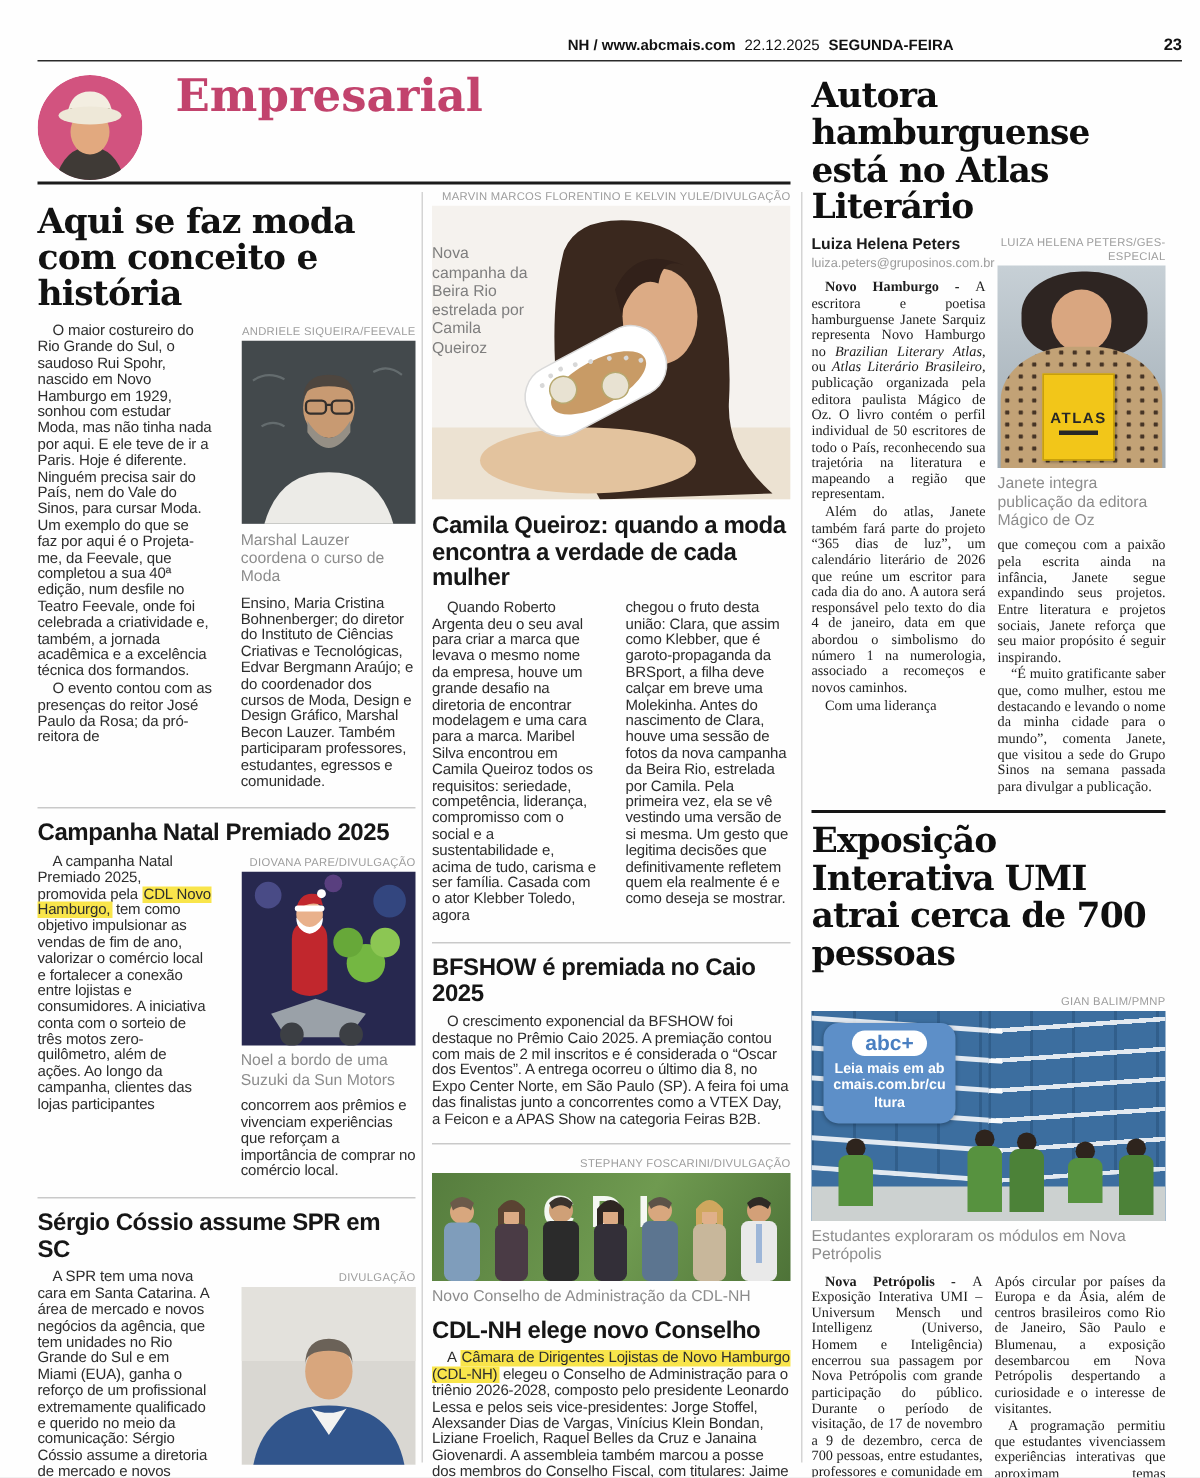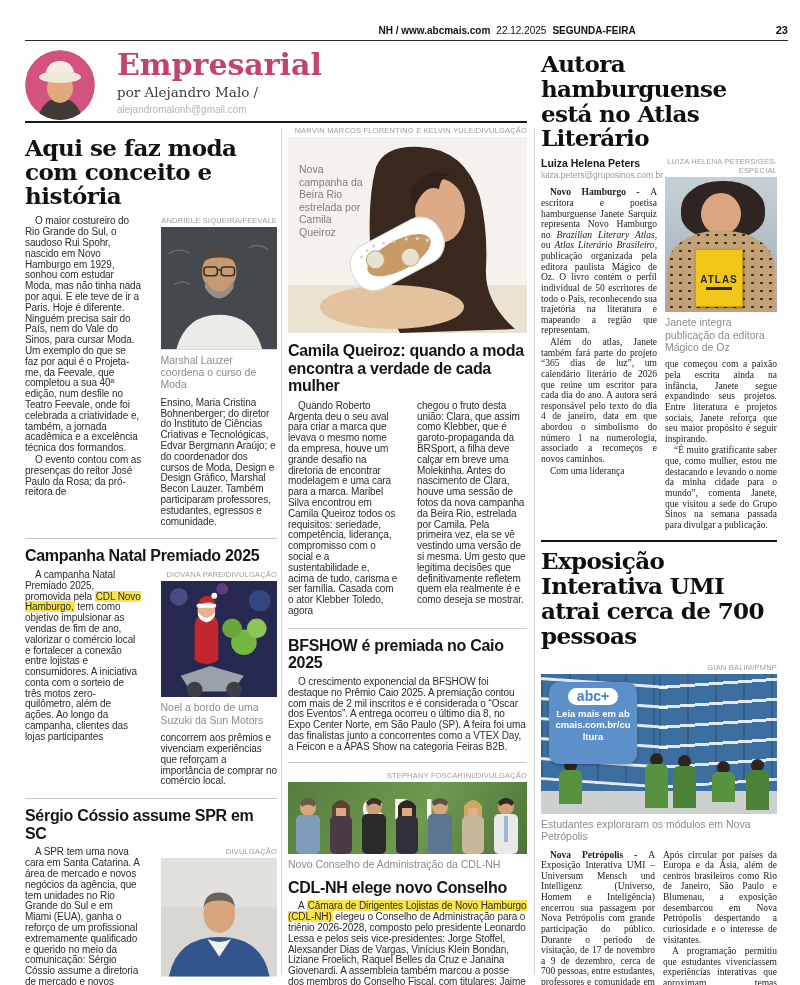--- a/index.html
+++ b/index.html
@@ -81,28 +81,28 @@
       background:linear-gradient(#7fb0d4,#6fa3c9);
       background-image:repeating-linear-gradient(0deg,rgba(255,255,255,.85) 0 3px,transparent 3px 20px),
                        repeating-linear-gradient(90deg,rgba(35,75,115,.45) 0 2px,transparent 2px 28px)}
   .umi .shelfL{left:0;width:54%;transform:skewY(4deg);transform-origin:right}
   .umi .shelfR{right:0;width:50%;transform:skewY(-4deg);transform-origin:left}
   .umi .floor{position:absolute;bottom:0;width:100%;height:16%;background:#ccd1d0}
   .kid{position:absolute}
   .kid .kh{width:13px;height:13px;border-radius:50%;background:#2e241d;margin:0 auto}
   .kid .kb{width:23px;height:34px;border-radius:6px 6px 0 0;background:#57923f;margin-top:-2px}
   .abc-badge{position:absolute;top:8px;left:8px;width:88px;background:#5d8fc8;border-radius:10px;
-             padding:5px 6px 21px;text-align:center;box-shadow:0 1px 3px rgba(0,0,0,.3)}
+             padding:5px 6px 7px;text-align:center;box-shadow:0 1px 3px rgba(0,0,0,.3)}
   .abc-pill{display:inline-block;background:#fff;color:#4a7fc1;font-weight:bold;font-size:14px;
             line-height:1.2;border-radius:10px;padding:0 9px;margin-bottom:3px}
   .abc-text{color:#fff;font-weight:bold;font-size:9.5px;line-height:1.25;word-break:break-all}
 
   
   .camila-wrap{position:relative}
-  .camila-cap{position:absolute;top:26px;left:11px;width:72px;font-size:10.5px;line-height:1.2;color:#7e7e7e}
+  .camila-cap{position:absolute;top:26px;left:0;width:72px;font-size:10.5px;line-height:1.2;color:#7e7e7e}
 </style>
 </head>
 <body>
 
 <div class="page">
 
   <div class="topbar">
     <span class="site">NH / www.abcmais.com</span>
     <span class="date">22.12.2025</span>
     <span class="weekday">SEGUNDA-FEIRA</span>
@@ -123,24 +123,20 @@
           <path d="M12 70 Q18 48 35 48 Q52 48 58 70 Z" fill="#3f3a36"></path>
           <ellipse cx="35" cy="38" rx="13" ry="15" fill="#e2a97f"></ellipse>
           <path d="M20 26 Q22 11 35 11 Q48 11 50 26 Z" fill="#f3eee1"></path>
           <rect x="22" y="22" width="26" height="3" fill="#8a7a5f"></rect>
           <ellipse cx="35" cy="27" rx="21" ry="6" fill="#eee8d8"></ellipse>
         </svg>
       </div>
       <div class="m-divider"></div>
       <div>
         <div class="m-title">Empresarial</div>
-        <div class="m-byline">
-          <span>por Alejandro Malo /</span>
-          <span class="m-email">alejandromalonh@gmail.com</span>
-        </div>
       </div>
     </div>
 
     <div style="margin-top:14px">
       <div class="h-slab">Aqui se faz moda com conceito e história</div>
       <div class="twocol">
         <div class="subcol body-s">
           <p>O maior costureiro do Rio Grande do Sul, o saudoso Rui Spohr, nascido em Novo Hamburgo em 1929, sonhou com estudar Moda, mas não tinha nada por aqui. E ele teve de ir a Paris. Hoje é diferente. Ninguém precisa sair do País, nem do Vale do Sinos, para cursar Moda. Um exemplo do que se faz por aqui é o Projeta-me, da Feevale, que completou a sua 40ª edição, num desfile no Teatro Feevale, onde foi celebrada a criatividade e, também, a jornada acadêmica e a excelência técnica dos formandos.</p>
           <p>O evento contou com as presenças do reitor José Paulo da Rosa; da pró-reitora de</p>
         </div>

